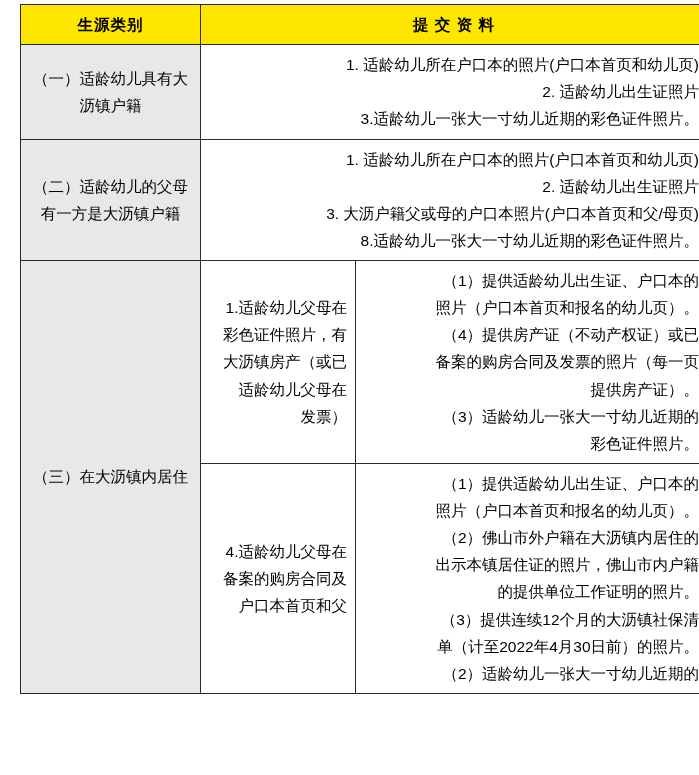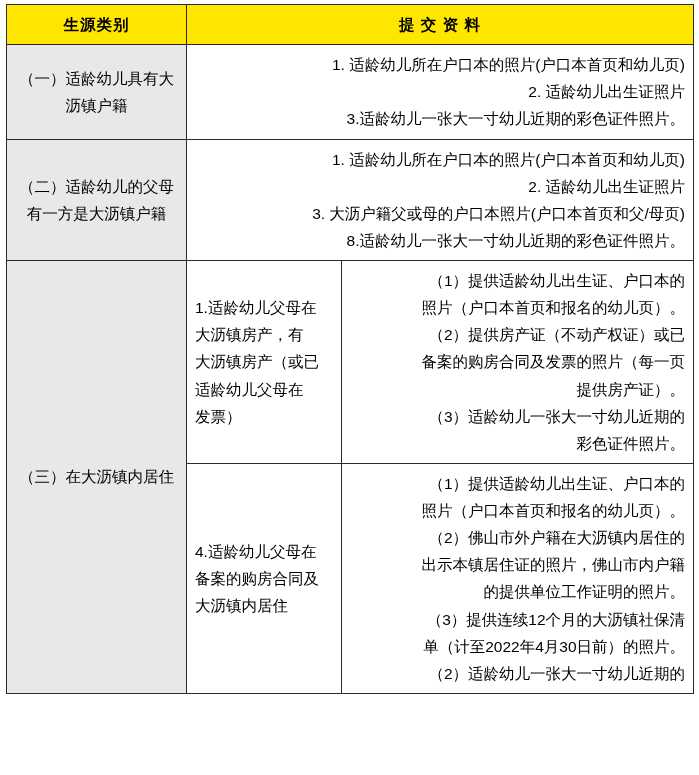--- a/index.html
+++ b/index.html
@@ -10,21 +10,21 @@
   body {
     width: 699px;
     height: 775px;
     font-family: "Liberation Sans", sans-serif;
     color: #000000;
   }
   .sheet {
     width: 581px;
     height: 775px;
     box-sizing: border-box;
-    padding: 4px 6px 4px 6px;
+    padding: 4px 6px 4px 20px;
   }
   table.req-table {
     border-collapse: collapse;
     width: 687px;
     table-layout: fixed;
   }
   table.req-table td, table.req-table th {
     border: 1px solid #2b2b2b;
     vertical-align: middle;
     padding: 6px 8px;
@@ -45,21 +45,21 @@
     font-size: 15.5px;
     line-height: 1.85;
     margin-left: 20px;
   }
   td.body {
     background: #ffffff;
     text-align: right;
   }
   td.sub {
     background: #ffffff;
-    text-align: left;
+    text-align: right;
     font-size: 15px;
     line-height: 1.9;
     padding: 6px 10px;
   }
   td.detail {
     background: #ffffff;
     text-align: right;
     font-size: 15px;
     line-height: 1.85;
     padding: 8px 10px;
@@ -106,41 +106,41 @@
           <span class="line">2. 适龄幼儿出生证照片</span>
           <span class="line">3. 大沥户籍父或母的户口本照片(户口本首页和父/母页)</span>
           <span class="line">8.适龄幼儿一张大一寸幼儿近期的彩色证件照片。</span>
         </td>
       </tr>
 
       <tr>
         <td class="cat" rowspan="2">（三）在大沥镇内居住</td>
         <td class="sub">
           <span class="line">1.适龄幼儿父母在</span>
-          <span class="line">大沥镇房产，有</span>
+          <span class="line">彩色证件照片，有</span>
           <span class="line">大沥镇房产（或已</span>
           <span class="line">适龄幼儿父母在</span>
           <span class="line">发票）</span>
         </td>
         <td class="detail">
           <span class="line">（1）提供适龄幼儿出生证、户口本的</span>
           <span class="line">照片（户口本首页和报名的幼儿页）。</span>
-          <span class="line">（2）提供房产证（不动产权证）或已</span>
+          <span class="line">（4）提供房产证（不动产权证）或已</span>
           <span class="line">备案的购房合同及发票的照片（每一页</span>
           <span class="line">提供房产证）。</span>
           <span class="line">（3）适龄幼儿一张大一寸幼儿近期的</span>
           <span class="line">彩色证件照片。</span>
         </td>
       </tr>
 
       <tr>
         <td class="sub">
           <span class="line">4.适龄幼儿父母在</span>
           <span class="line">备案的购房合同及</span>
-          <span class="line">大沥镇内居住</span>
+          <span class="line">户口本首页和父</span>
         </td>
         <td class="detail">
           <span class="line">（1）提供适龄幼儿出生证、户口本的</span>
           <span class="line">照片（户口本首页和报名的幼儿页）。</span>
           <span class="line">（2）佛山市外户籍在大沥镇内居住的</span>
           <span class="line">出示本镇居住证的照片，佛山市内户籍</span>
           <span class="line">的提供单位工作证明的照片。</span>
           <span class="line">（3）提供连续12个月的大沥镇社保清</span>
           <span class="line">单（计至2022年4月30日前）的照片。</span>
           <span class="line">（2）适龄幼儿一张大一寸幼儿近期的</span>

